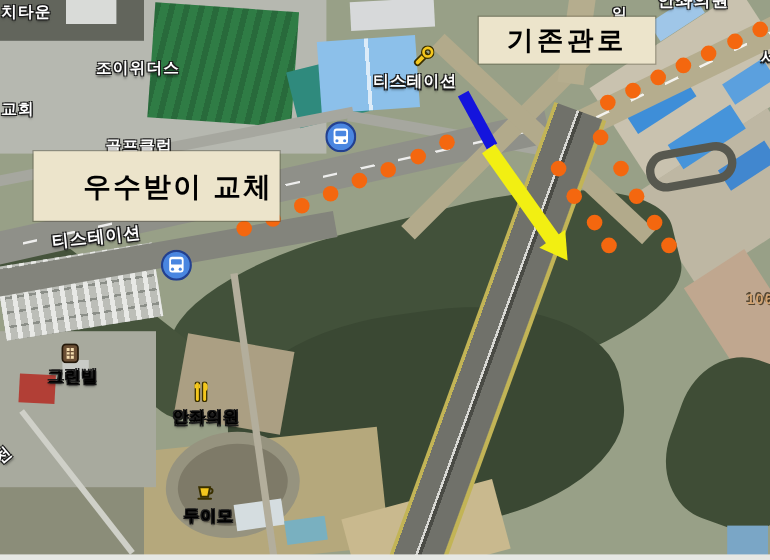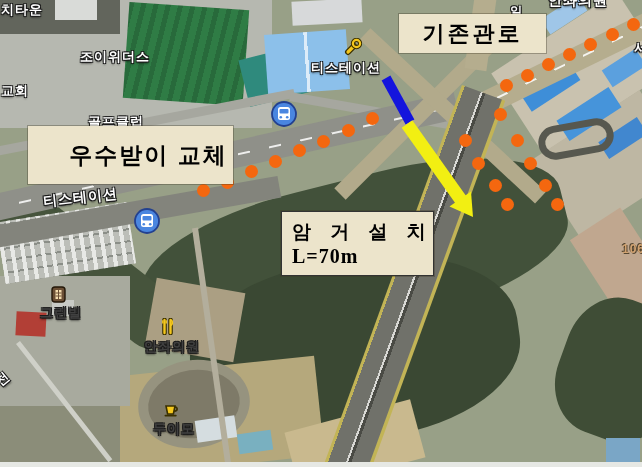--- a/index.html
+++ b/index.html
@@ -14,21 +14,21 @@
     background-image:repeating-linear-gradient(90deg, rgba(255,255,255,.85) 0 12px, rgba(255,255,255,0) 12px 32px);
     background-size:100% 2px;background-position:0 50%;background-repeat:no-repeat;
   }
   
   .dot{position:absolute;width:13px;height:13px;border-radius:50%;
     background:var(--dot-color);z-index:20;}
   
   .maplabel{position:absolute;z-index:40;color:#ffffff;font-weight:bold;
     font-size:13px;line-height:1.1;white-space:nowrap;letter-spacing:1px;
     text-shadow:-1px -1px 0 #1c1c1c,1px -1px 0 #1c1c1c,-1px 1px 0 #1c1c1c,1px 1px 0 #1c1c1c,0 2px 2px rgba(0,0,0,.55);}
-  .maplabel.cream{color:#404040;font-family:Liberation Mono, monospace;}
+  .maplabel.cream{color:#000000;}
   .maplabel.brown{color:#d2a371;text-shadow:-1px -1px 0 rgba(40,30,10,.7),1px 1px 0 rgba(40,30,10,.7);}
   .maplabel.vert{writing-mode:vertical-rl;letter-spacing:2px;}
   
   .box{position:absolute;z-index:60;background:var(--label-bg);
     color:#000000;font-weight:bold;display:flex;align-items:center;justify-content:center;
     box-shadow:0 0 0 1px rgba(60,55,35,.35);}
   #box-existing{left:399px;top:14px;width:147px;height:39px;font-size:22px;letter-spacing:3px;}
   #box-gutter{left:28px;top:126px;width:169px;height:58px;font-size:23px;letter-spacing:2px;padding-left:36px;}
   #box-culvert{left:281px;top:211px;width:153px;height:65px;flex-direction:column;
     align-items:flex-start;justify-content:center;padding-left:10px;box-sizing:border-box;
@@ -202,18 +202,14 @@
     <line class="arrow-shaft" x1="407" y1="124" x2="461" y2="200"></line>
     <polygon class="arrow-head" points="473,217 449.5,206.5 471,191.5"></polygon>
   </svg>
 
   <div class="box" id="box-existing">
     <span>기존관로</span>
   </div>
   <div class="box" id="box-gutter">
     <span>우수받이 교체</span>
   </div>
-  <div class="box" id="box-culvert">
-    <div class="l1">암 거 설 치</div>
-    <div class="l2">L=70m</div>
-  </div>
 
 </div>
 
 </body></html>

